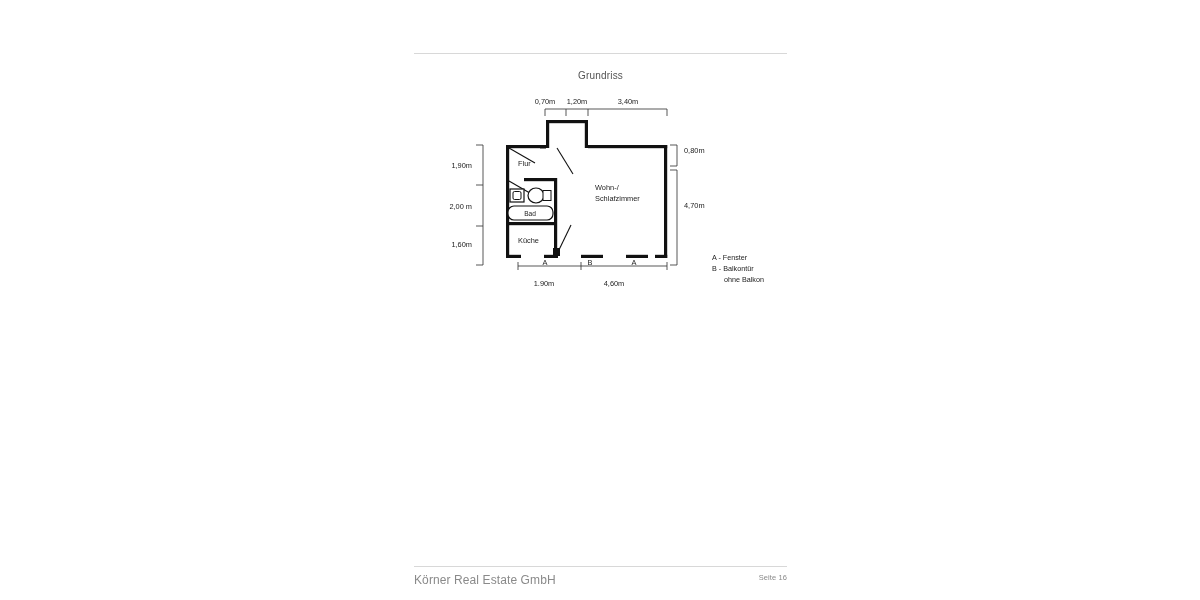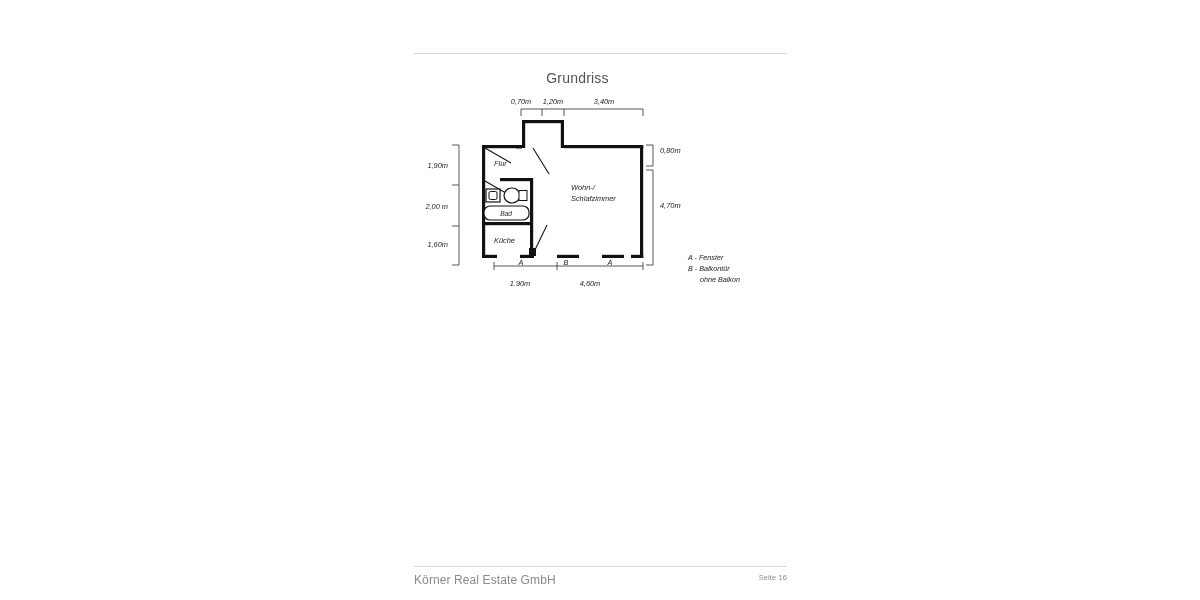--- a/index.html
+++ b/index.html
@@ -29,25 +29,25 @@
     left: 414px;
     width: 373px;
     height: 1px;
     background: #d8d8d8;
   }
   .rule-top { top: 53px; }
   .rule-bottom { top: 566px; }
 
   .doc-title {
     position: absolute;
-    left: 391px;
+    left: 414px;
     top: 70px;
     width: 373px;
     text-align: center;
-    font-size: 14px;
+    font-size: 10px;
     color: #545454;
     letter-spacing: .2px;
   }
 
   .footer-left {
     position: absolute;
     left: 414px;
     top: 573px;
     font-size: 12px;
     color: #8a8a8a;
@@ -60,25 +60,24 @@
     width: 373px;
     text-align: right;
     font-size: 7.5px;
     color: #8a8a8a;
     letter-spacing: .1px;
   }
 
   
   .plan-host {
     position: absolute;
-    left: 416px;
+    left: 440px;
     top: 88px;
     width: 340px;
     height: 210px;
-    font-style: italic;
   }
   .plan-host svg { display: block; }
 
   .lbl {
     font-family: "Liberation Sans", sans-serif;
     fill: #1c1c1c;
   }
   .lbl-dim   { font-size: 7.4px; }
   .lbl-room  { font-size: 7.4px; }
   .lbl-win   { font-size: 7.4px; }

